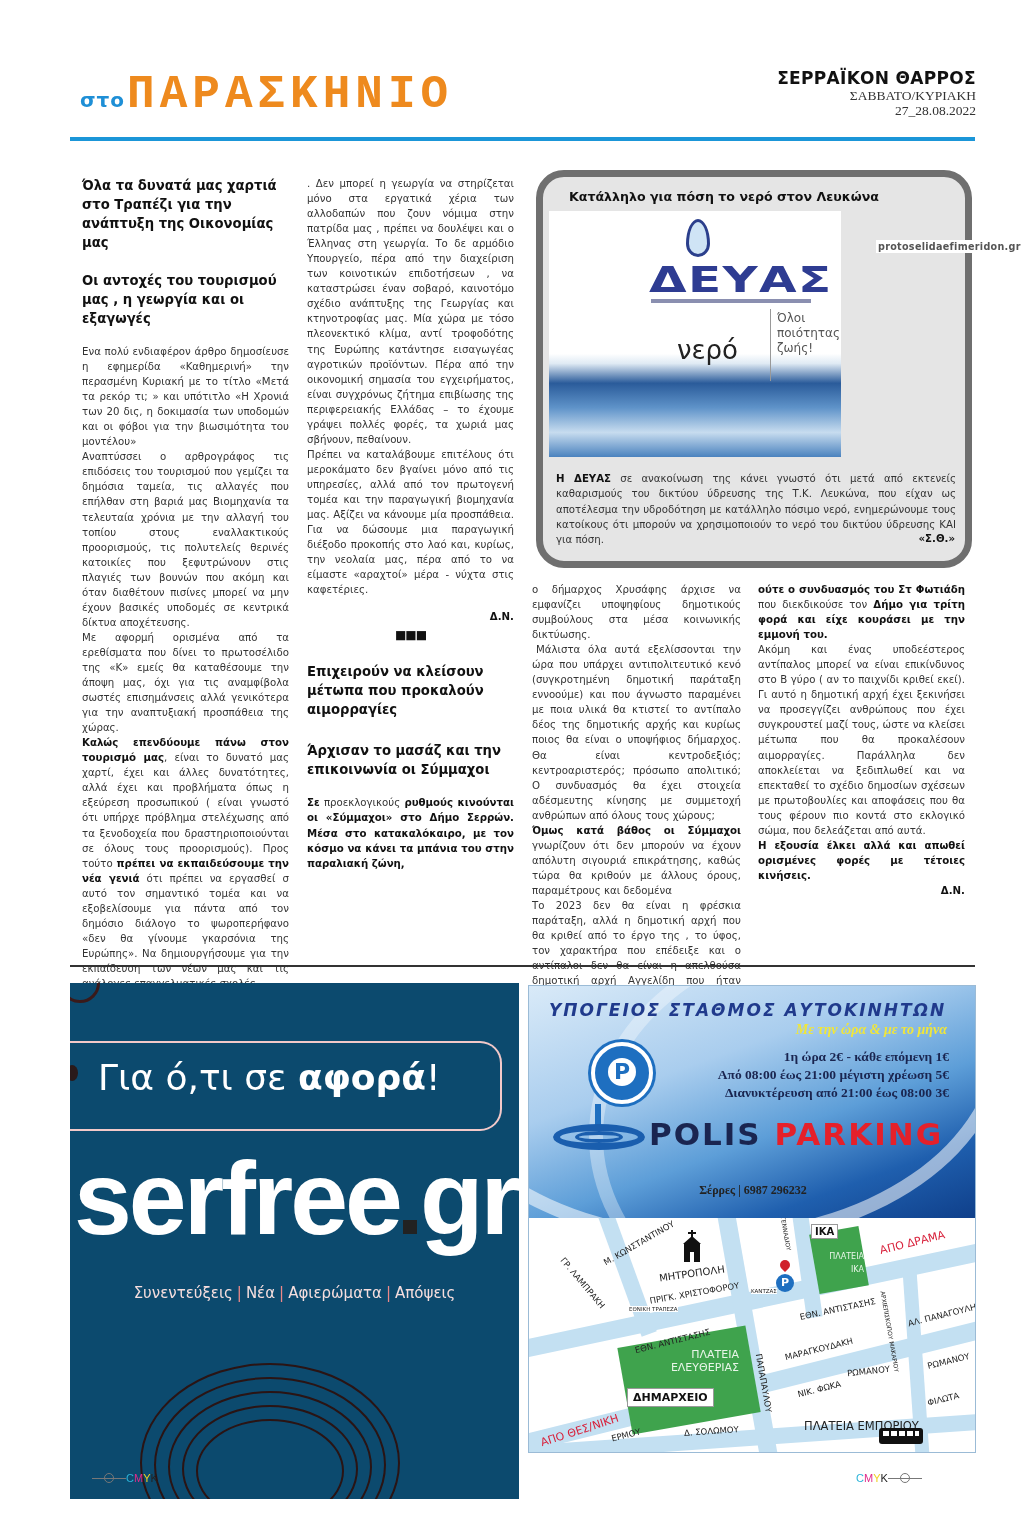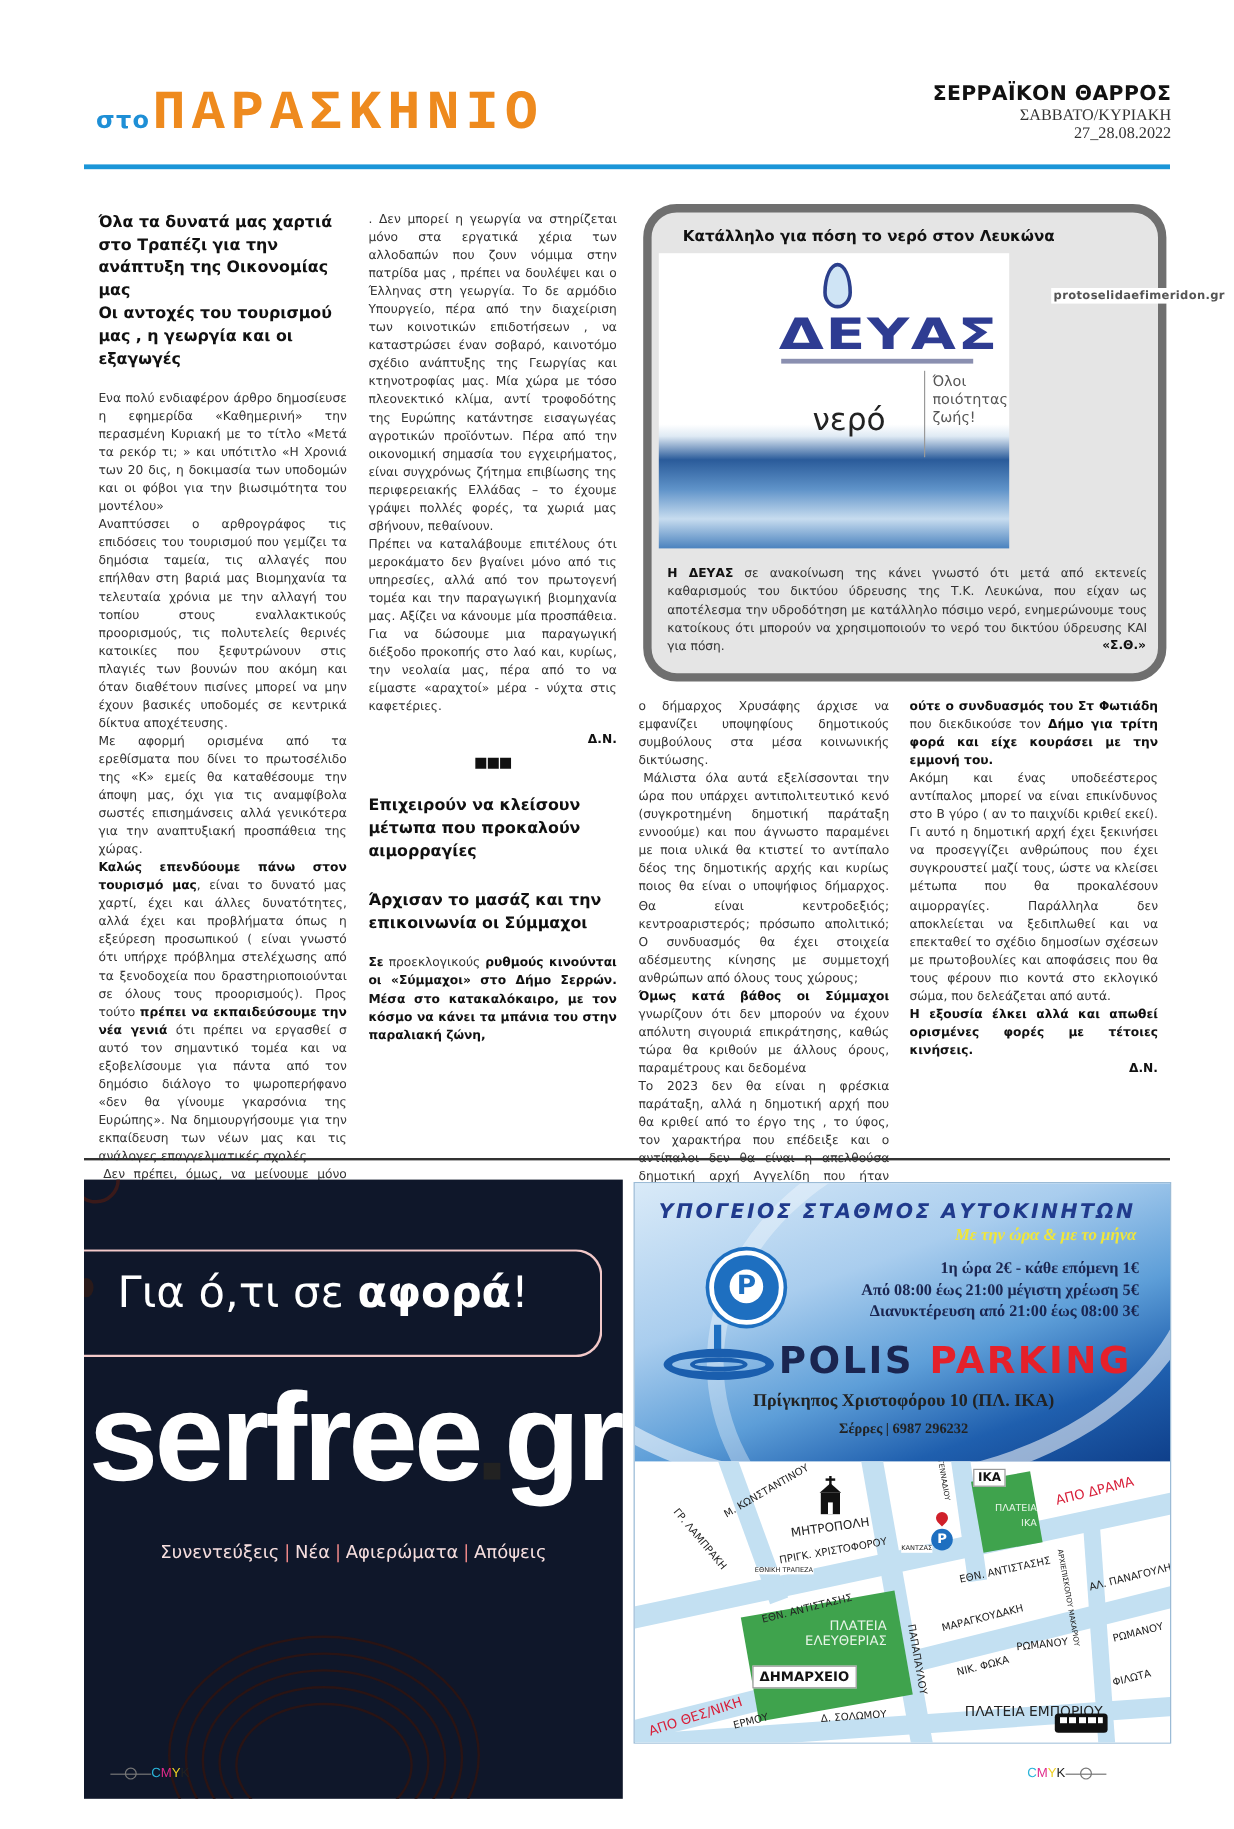--- a/index.html
+++ b/index.html
@@ -36,21 +36,21 @@
   .deyas-slogan { position: absolute; left: 228px; top: 100px; font-family: "DejaVu Sans", sans-serif; font-size: 12px; line-height: 15px; color: #555; }
   .deyas-text { position: absolute; left: 13px; top: 294px; width: 400px; font-family: "DejaVu Sans", sans-serif; font-size: 10.2px; line-height: 15.3px; color: #333; text-align: justify; }
   .deyas-text b { color: #111; }
   .deyas-sig { position: absolute; right: 10px; top: 356px; font-family: "DejaVu Sans", sans-serif; font-size: 10.2px; font-weight: bold; color: #111; }
 
   .watermark { position: absolute; left: 876px; top: 240px; font-family: "DejaVu Sans", sans-serif; font-size: 9.6px; font-weight: bold; color: #555; letter-spacing: 0.3px; background: #fff; padding: 1px 2px; }
 
   .mid-rule { position: absolute; left: 70px; top: 965px; width: 905px; height: 2px; background: #333; }
 
   
-  .serfree-ad { position: absolute; left: 70px; top: 983px; width: 449px; height: 516px; background: #0f172a; overflow: hidden; }
+  .serfree-ad { position: absolute; left: 70px; top: 983px; width: 449px; height: 516px; background: #0c4a6e; overflow: hidden; }
   .serfree-swirl { position: absolute; left: -10px; top: -20px; width: 40px; height: 40px; border: 3px solid #3a1a1a; border-radius: 50%; }
   .serfree-bubble { position: absolute; left: 0px; top: 58px; width: 432px; height: 90px; border: 2px solid #f3c9c9; border-left: none; border-radius: 0 22px 22px 0; }
   .serfree-heart { position: absolute; left: -4px; top: 82px; width: 12px; height: 16px; background: #2a1a1a; border-radius: 50%; }
   .serfree-tagline { position: absolute; left: 28px; top: 74px; font-family: "DejaVu Sans", sans-serif; font-size: 36px; color: #fff; white-space: nowrap; }
   .serfree-tagline b { font-weight: bold; }
   .serfree-logo { position: absolute; left: 4px; top: 160px; font-family: "Liberation Sans", sans-serif; font-weight: bold; font-size: 104px; color: #fff; letter-spacing: -3px; white-space: nowrap; line-height: 110px; }
   .serfree-logo .dot { display: inline-block; width: 14px; height: 14px; background: #222; vertical-align: baseline; margin: 0 3px; }
   .serfree-cats { position: absolute; left: 0; top: 301px; width: 449px; text-align: center; font-family: "DejaVu Sans", sans-serif; font-size: 15px; line-height: 19px; color: #f6dede; white-space: nowrap; }
   .serfree-cats .sep { color: #e88; margin: 0 4px; }
   .serfree-lines { position: absolute; left: 70px; top: 360px; width: 260px; height: 200px; }
@@ -103,21 +103,21 @@
 </div>
 <div class="masthead-right">
   <div class="paper-name">ΣΕΡΡΑΪΚΟΝ ΘΑΡΡΟΣ</div>
   <div class="paper-day">ΣΑΒΒΑΤΟ/ΚΥΡΙΑΚΗ</div>
   <div class="paper-date">27_28.08.2022</div>
 </div>
 <div class="header-rule"></div>
 
 <div class="col" style="left:82px; top:176px; width:207px;">
   <div class="head1">Όλα τα δυνατά μας χαρτιά στο Τραπέζι για την ανάπτυξη της Οικονομίας μας</div>
-  <div class="head1" style="">Οι αντοχές του τουρισμού μας , η γεωργία και οι εξαγωγές</div>
+  <div class="head1" style="margin-top:19px;">Οι αντοχές του τουρισμού μας , η γεωργία και οι εξαγωγές</div>
   <p style="margin-top:16px;">Ενα πολύ ενδιαφέρον άρθρο δημοσίευσε η εφημερίδα «Καθημερινή» την περασμένη Κυριακή με το τίτλο «Μετά τα ρεκόρ τι; » και υπότιτλο «Η Χρονιά των 20 δις, η δοκιμασία των υποδομών και οι φόβοι για την βιωσιμότητα του μοντέλου»</p>
   <p>Αναπτύσσει ο αρθρογράφος τις επιδόσεις του τουρισμού που γεμίζει τα δημόσια ταμεία, τις αλλαγές που επήλθαν στη βαριά μας Βιομηχανία τα τελευταία χρόνια με την αλλαγή του τοπίου στους εναλλακτικούς προορισμούς, τις πολυτελείς θερινές κατοικίες που ξεφυτρώνουν στις πλαγιές των βουνών που ακόμη και όταν διαθέτουν πισίνες μπορεί να μην έχουν βασικές υποδομές σε κεντρικά δίκτυα αποχέτευσης.</p>
   <p>Με αφορμή ορισμένα από τα ερεθίσματα που δίνει το πρωτοσέλιδο της «Κ» εμείς θα καταθέσουμε την άποψη μας, όχι για τις αναμφίβολα σωστές επισημάνσεις αλλά γενικότερα για την αναπτυξιακή προσπάθεια της χώρας.</p>
   <p><b>Καλώς επενδύουμε πάνω στον τουρισμό μας</b><span>, είναι το δυνατό μας χαρτί, έχει και άλλες δυνατότητες, αλλά έχει και προβλήματα όπως η εξεύρεση προσωπικού ( είναι γνωστό ότι υπήρχε πρόβλημα στελέχωσης από τα ξενοδοχεία που δραστηριοποιούνται σε όλους τους προορισμούς). Προς τούτο </span><b>πρέπει να εκπαιδεύσουμε την νέα γενιά</b><span> ότι πρέπει να εργασθεί σ αυτό τον σημαντικό τομέα και να εξοβελίσουμε για πάντα από τον δημόσιο διάλογο το ψωροπερήφανο «δεν θα γίνουμε γκαρσόνια της Ευρώπης». Να δημιουργήσουμε για την εκπαίδευση των νέων μας και τις ανάλογες επαγγελματικές σχολές.</span></p>
   <p class="indent"><span>Δεν πρέπει, όμως, να μείνουμε μόνο στον τουρισμό. </span><b>Πρέπει να αναπτύξουμε τον πρωτογενή τομέα την αγροτική παραγωγή και κτηνοτροφία μας</b></p>
 </div>
 
 <div class="col" style="left:307px; top:176px; width:207px;">
   <p>. Δεν μπορεί η γεωργία να στηρίζεται μόνο στα εργατικά χέρια των αλλοδαπών που ζουν νόμιμα στην πατρίδα μας , πρέπει να δουλέψει και ο Έλληνας στη γεωργία. Το δε αρμόδιο Υπουργείο, πέρα από την διαχείριση των κοινοτικών επιδοτήσεων , να καταστρώσει έναν σοβαρό, καινοτόμο σχέδιο ανάπτυξης της Γεωργίας και κτηνοτροφίας μας. Μία χώρα με τόσο πλεονεκτικό κλίμα, αντί τροφοδότης της Ευρώπης κατάντησε εισαγωγέας αγροτικών προϊόντων. Πέρα από την οικονομική σημασία του εγχειρήματος, είναι συγχρόνως ζήτημα επιβίωσης της περιφερειακής Ελλάδας – το έχουμε γράψει πολλές φορές, τα χωριά μας σβήνουν, πεθαίνουν.</p>
   <p>Πρέπει να καταλάβουμε επιτέλους ότι μεροκάματο δεν βγαίνει μόνο από τις υπηρεσίες, αλλά από τον πρωτογενή τομέα και την παραγωγική βιομηχανία μας. Αξίζει να κάνουμε μία προσπάθεια. Για να δώσουμε μια παραγωγική διέξοδο προκοπής στο λαό και, κυρίως, την νεολαία μας, πέρα από το να είμαστε «αραχτοί» μέρα - νύχτα στις καφετέριες.</p>
@@ -193,21 +193,20 @@
       <div>Από 08:00 έως 21:00 μέγιστη χρέωση 5€</div>
       <div>Διανυκτέρευση από 21:00 έως 08:00 3€</div>
     </div>
     <div class="parking-pin">
         <span>P</span>
       </div>
     <div class="parking-pin-stem"></div>
     <div class="parking-ring"></div>
     <div class="parking-ring-inner"></div>
     <div class="parking-name"><span class="polis">POLIS</span> <span class="park">PARKING</span></div>
-    <div class="parking-address">Πρίγκηπος Χριστοφόρου 10 (ΠΛ. ΙΚΑ)</div>
     <div class="parking-phone">Σέρρες  |  6987 296232</div>
   </div>
 
   <div class="map">
 
     <div class="road" style="left:-20px; top:72px; width:500px; height:18px; transform: rotate(-12deg);"></div>
     <div class="road" style="left:-30px; top:158px; width:520px; height:18px; transform: rotate(-14deg);"></div>
     <div class="road" style="left:-20px; top:212px; width:480px; height:16px; transform: rotate(-4deg);"></div>
     <div class="road" style="left:210px; top:-10px; width:18px; height:260px; transform: rotate(-10deg);"></div>
     <div class="road" style="left:90px; top:-10px; width:16px; height:130px; transform: rotate(-20deg);"></div>

